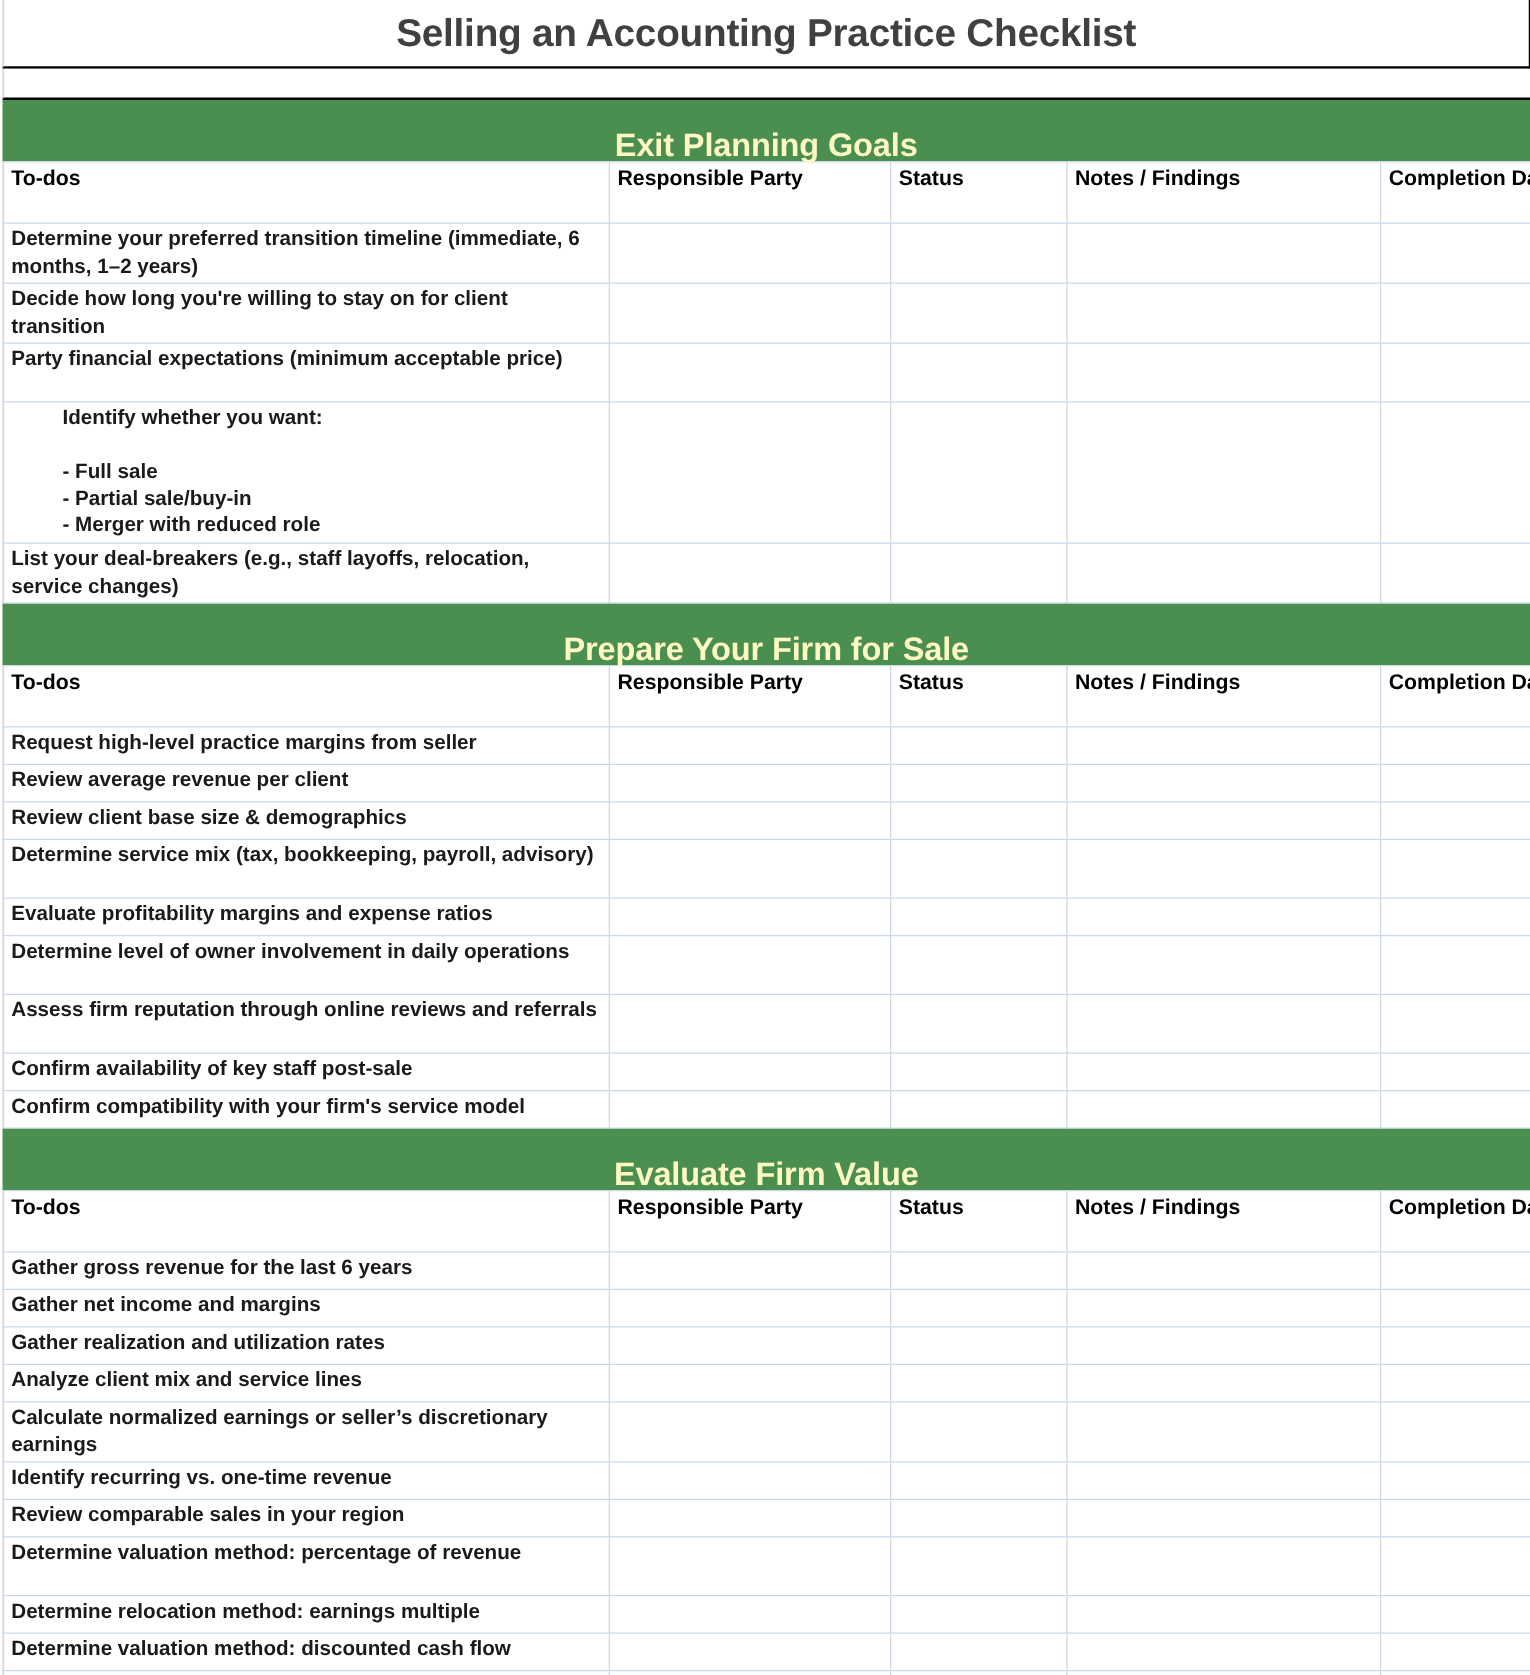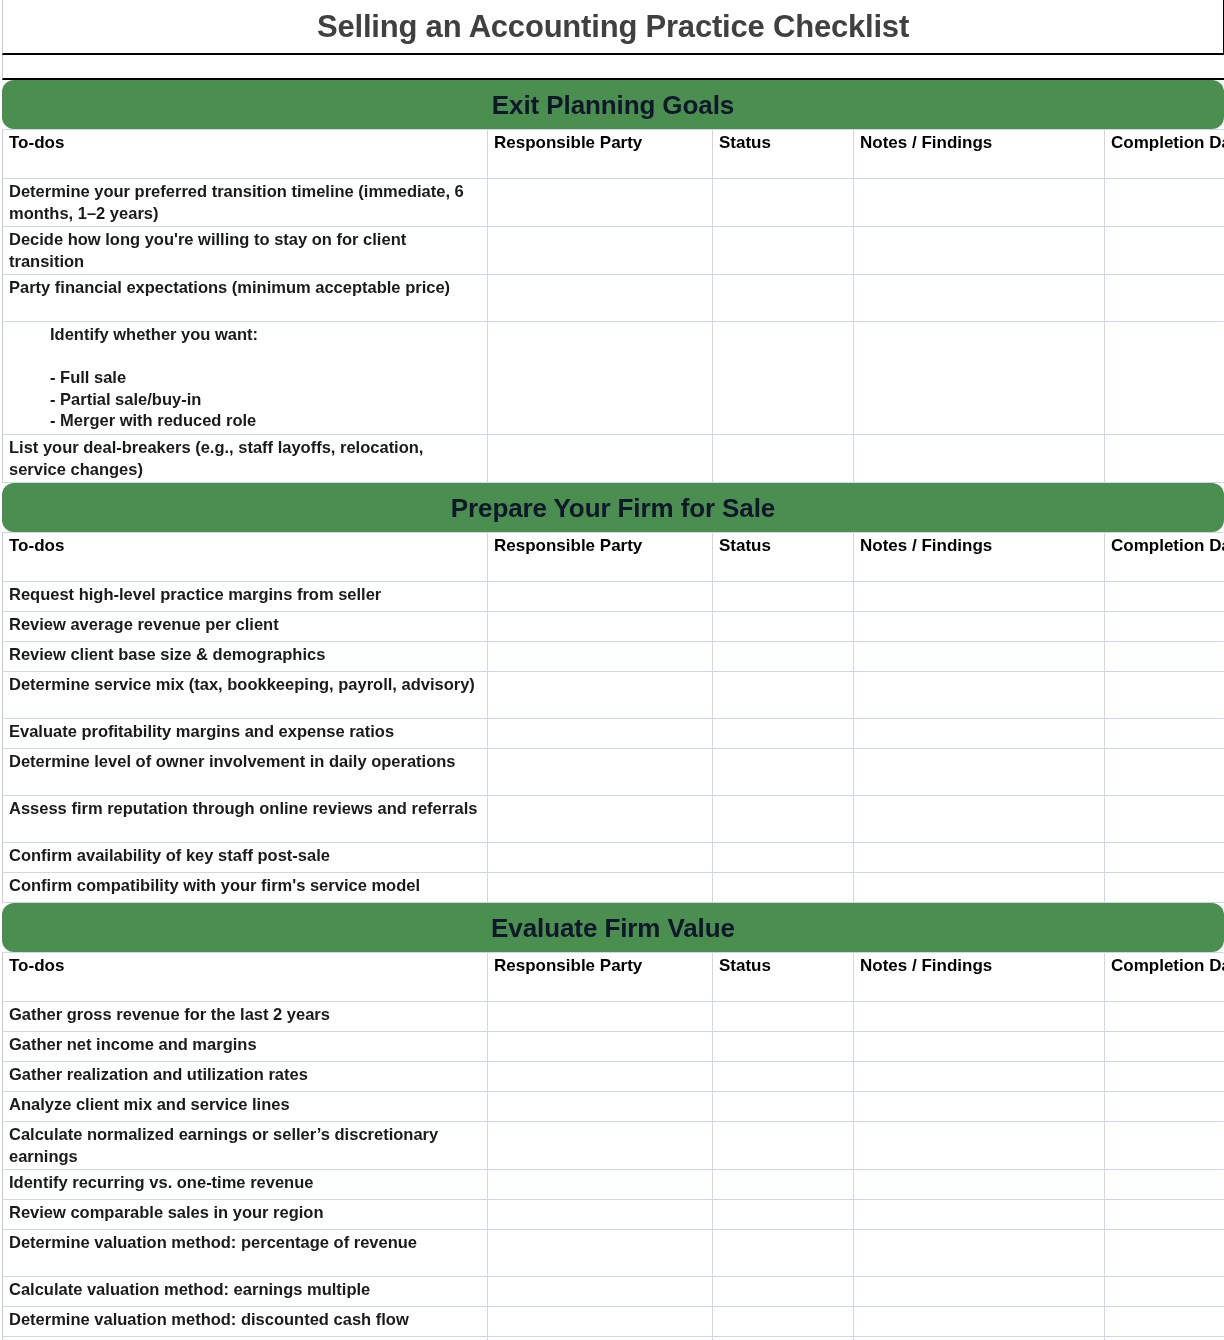--- a/index.html
+++ b/index.html
@@ -53,24 +53,23 @@
   }
 
   
   .section-banner {
     box-sizing: border-box;
     width: 1222px;
     margin-left: 2px;
     height: 49px;
     background: #4a8f4f;
     display: flex;
-    align-items: center;
+    align-items: flex-end;
     justify-content: center;
-    color: #0f172a;
-    border-radius: 12px;
+    color: #fef9c3;
   }
   .banner-text {
     font-size: 26px;
     font-weight: 700;
     letter-spacing: -0.1px;
     line-height: 1;
     white-space: nowrap;
   }
 
   
@@ -406,21 +405,21 @@
         <tbody>
           <tr class="col-head">
             <td class="c1 first">To-dos</td>
             <td class="c2">Responsible Party</td>
             <td class="c3">Status</td>
             <td class="c4">Notes / Findings</td>
             <td class="c5 last">Completion Date</td>
           </tr>
           <tr class="r1">
             <td class="c1 first">
-              <span class="cell-text">Gather gross revenue for the last 2 years</span>
+              <span class="cell-text">Gather gross revenue for the last 6 years</span>
             </td>
             <td class="c2">
               <span class="cell-text"></span>
             </td>
             <td class="c3">
               <span class="cell-text"></span>
             </td>
             <td class="c4">
               <span class="cell-text"></span>
             </td>
@@ -542,21 +541,21 @@
             </td>
             <td class="c4">
               <span class="cell-text"></span>
             </td>
             <td class="c5 last">
               <span class="cell-text"></span>
             </td>
           </tr>
           <tr class="r1">
             <td class="c1 first">
-              <span class="cell-text">Calculate valuation method: earnings multiple</span>
+              <span class="cell-text">Determine relocation method: earnings multiple</span>
             </td>
             <td class="c2">
               <span class="cell-text"></span>
             </td>
             <td class="c3">
               <span class="cell-text"></span>
             </td>
             <td class="c4">
               <span class="cell-text"></span>
             </td>

